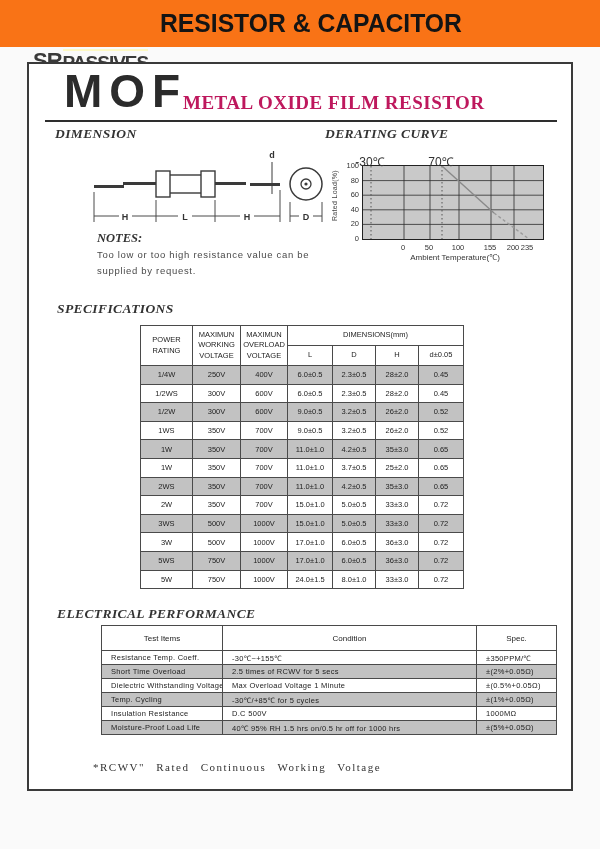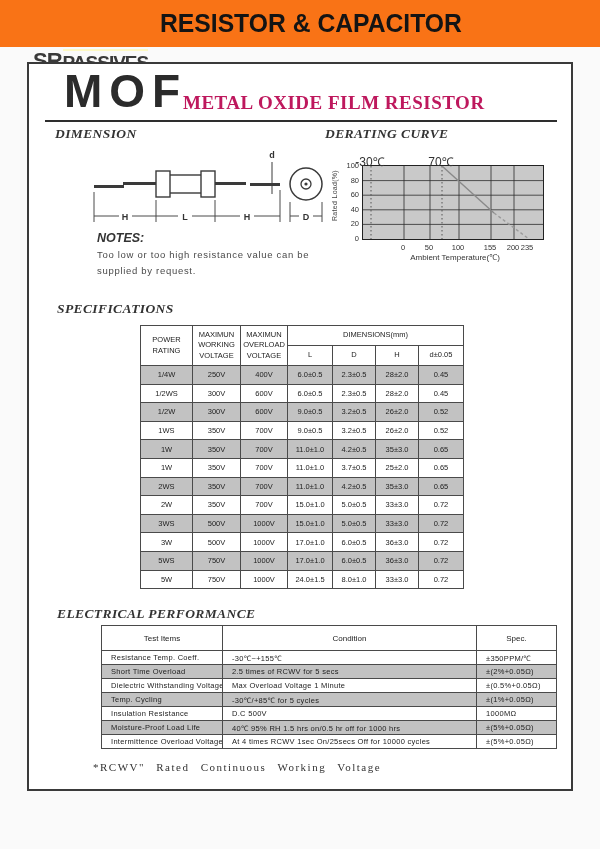--- a/index.html
+++ b/index.html
@@ -31,21 +31,21 @@
   .title-rule{left:45px;top:120px;width:512px;height:2px;background:#2e2e2e;}
 
   .section-heading{font-family:"Liberation Serif",serif;font-style:italic;font-weight:bold;
         font-size:13.5px;color:#333;letter-spacing:0.4px;white-space:nowrap;}
   .h-dimension{left:55px;top:126px;}
   .h-derating{left:325px;top:126px;}
   .h-specs{left:57px;top:301px;}
   .h-elec{left:57px;top:606px;}
 
   
-  .notes-heading{left:97px;top:231px;font-family:Liberation Sans, sans-serif;font-style:italic;
+  .notes-heading{left:97px;top:231px;font-family:Liberation Serif, serif;font-style:italic;
         font-weight:bold;font-size:12.5px;color:#333;}
   .notes-line{font-size:9.5px;color:#4a4a4a;letter-spacing:0.7px;white-space:nowrap;}
   .notes-line1{left:97px;top:249px;}
   .notes-line2{left:97px;top:265px;}
 
   
   .chart{left:330px;top:148px;width:246px;height:118px;}
   .chart .plot{position:absolute;left:32px;top:17px;width:180px;height:73px;
         background:#c9c9c9;border:1px solid #222;box-sizing:content-box;}
   .chart .ylab{position:absolute;left:1px;top:22px;font-size:7px;color:#444;
@@ -361,21 +361,16 @@
       <tr>
         <td>Insulation Resistance</td>
         <td>D.C 500V</td>
         <td>1000MΩ</td>
       </tr>
       <tr class="shaded">
         <td>Moisture-Proof Load Life</td>
         <td>40℃ 95% RH 1.5 hrs on/0.5 hr off for 1000 hrs</td>
         <td>±(5%+0.05Ω)</td>
       </tr>
-      <tr>
-        <td>Intermittence Overload Voltage</td>
-        <td>At 4 times RCWV 1sec On/25secs Off for 10000 cycles</td>
-        <td>±(5%+0.05Ω)</td>
-      </tr>
     </tbody>
 </table>
 
 <div class="abs footer-note">*RCWV" Rated Continuous Working Voltage</div>
 
 </body></html>

